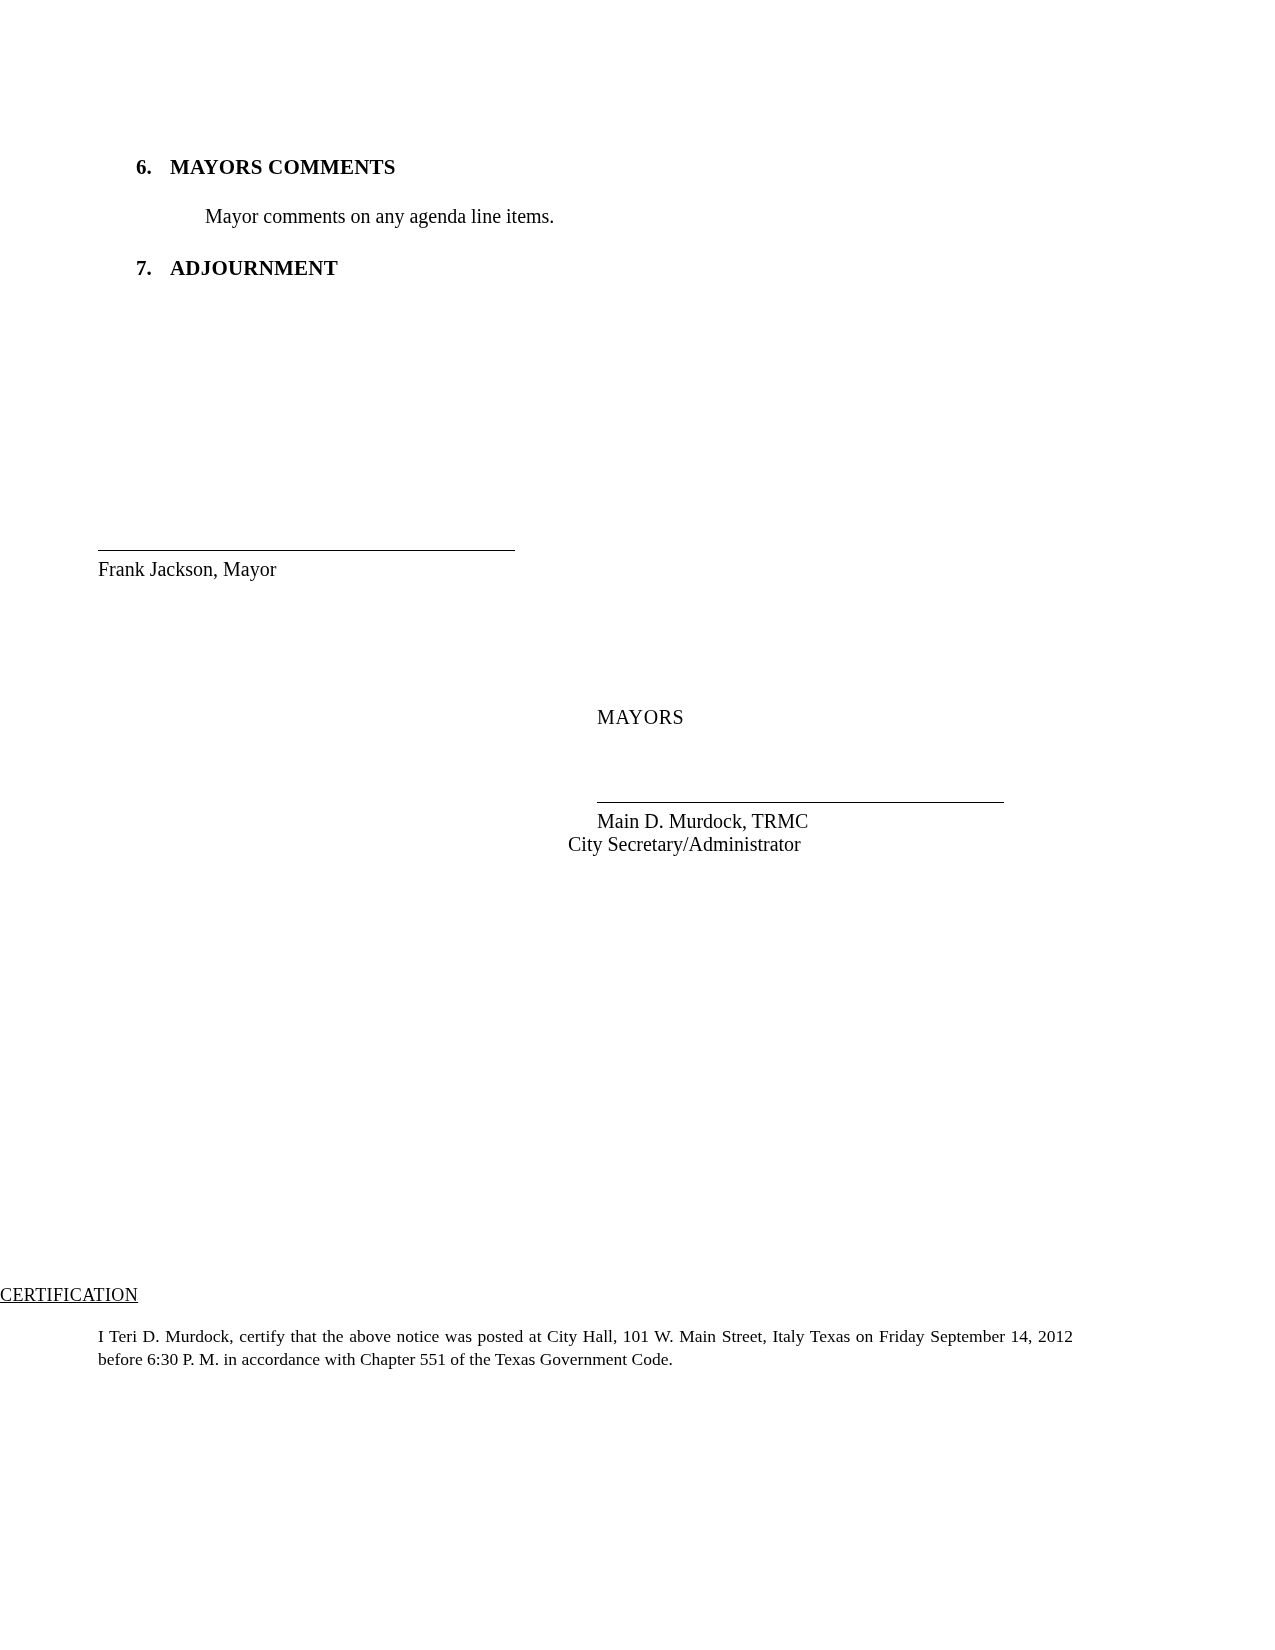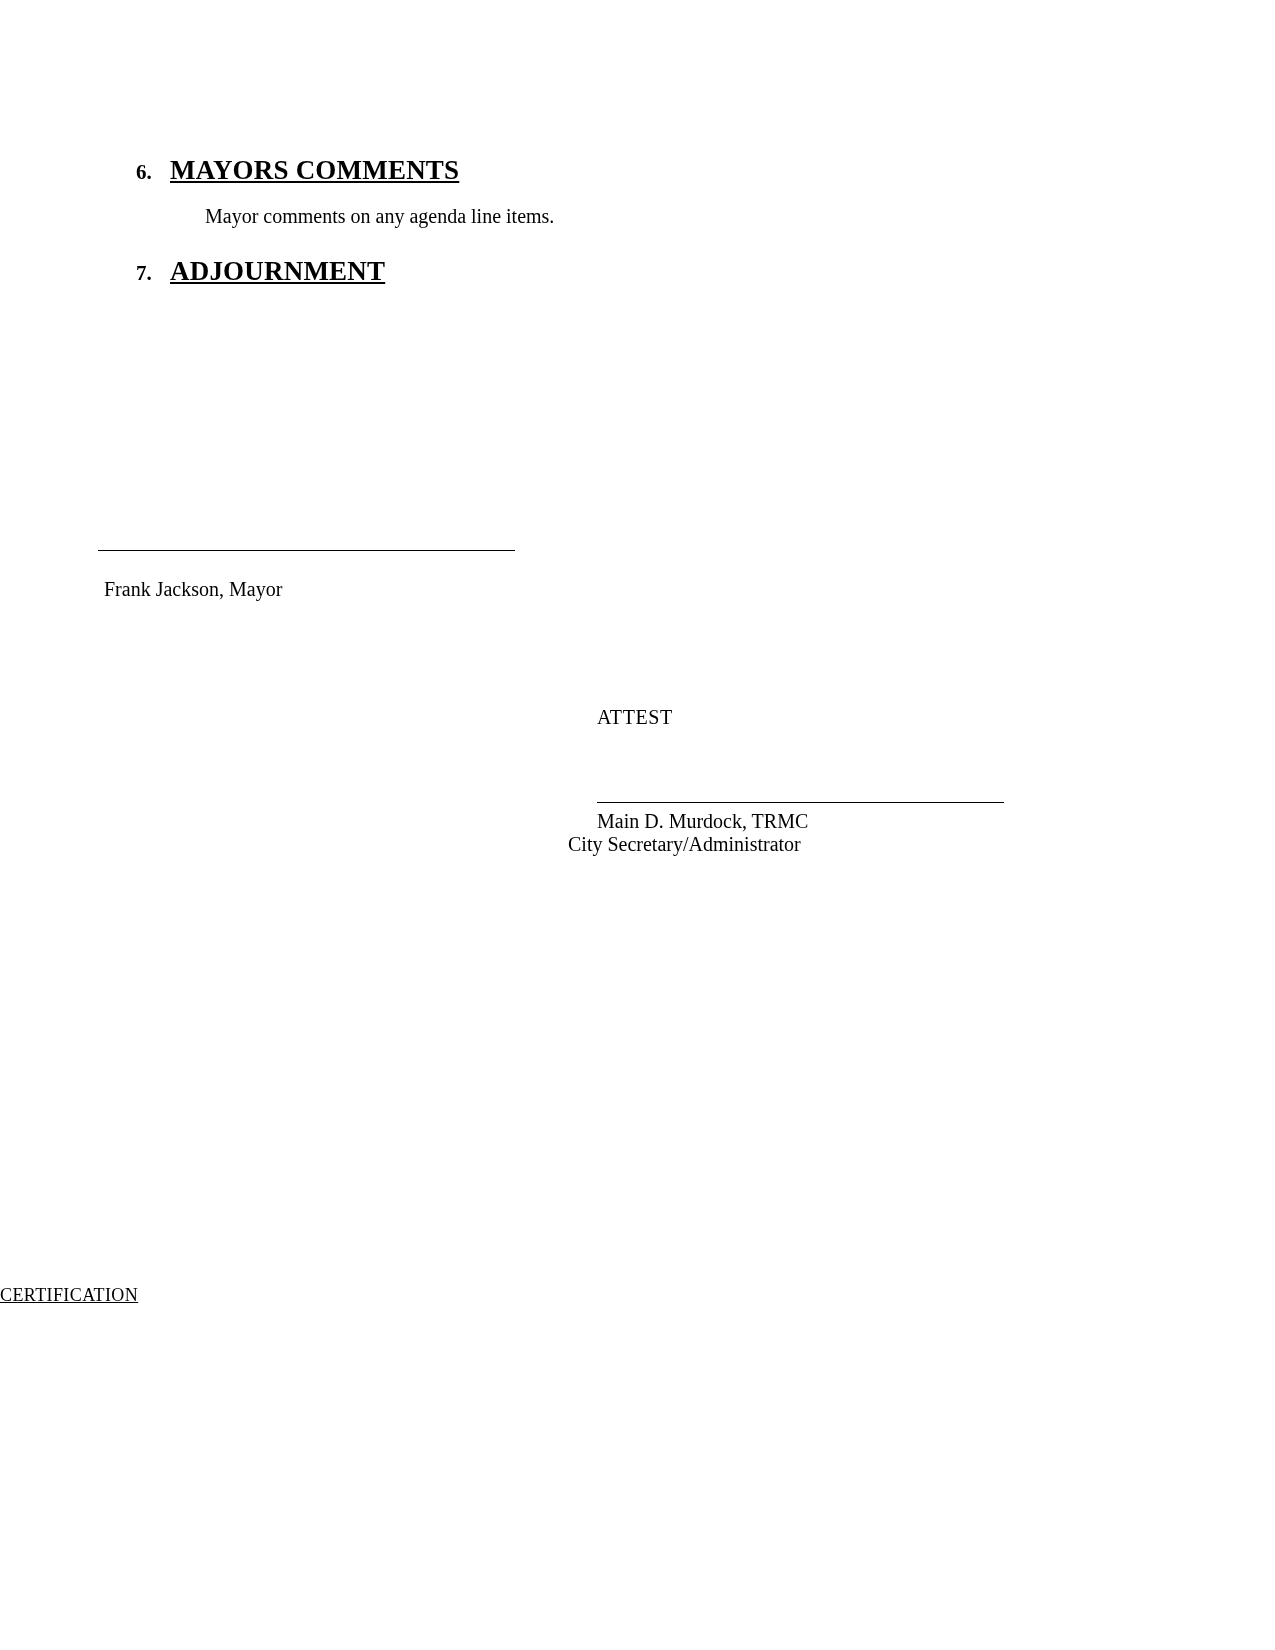--- a/index.html
+++ b/index.html
@@ -23,23 +23,22 @@
     display: flex;
     align-items: baseline;
   }
   .agenda-num {
     font-size: 21px;
     font-weight: bold;
     width: 34px;
     flex: 0 0 34px;
   }
   .agenda-title {
-    font-size: 27px;
+    font-size: 21px;
     font-weight: bold;
-    text-decoration: underline;
     letter-spacing: 0.2px;
   }
   .agenda-body {
     position: absolute;
     font-size: 20px;
   }
 
   
   .sig-line {
     position: absolute;
@@ -85,24 +84,25 @@
     <span class="agenda-title">MAYORS COMMENTS</span>
   </div>
   <div class="agenda-body" style="left:205px; top:205px;">Mayor comments on any agenda line items.</div>
 
   <div class="agenda-item" style="left:136px; top:256px;">
     <span class="agenda-num">7.</span>
     <span class="agenda-title">ADJOURNMENT</span>
   </div>
 
   <div class="sig-line" style="left:98px; top:550px; width:417px;"></div>
-  <div class="sig-name" style="left:104px; top:556px;margin-top:20px;">Frank Jackson, Mayor</div>
+  <div class="sig-name" style="left:98px; top:556px;">Frank Jackson, Mayor</div>
 
-  <div class="attest-label" style="left:597px; top:706px;">ATTEST</div>
+  <div class="attest-label" style="left:597px; top:706px;">MAYORS</div>
   <div class="sig-line" style="left:597px; top:802px; width:407px;"></div>
   <div class="sig-name" style="left:597px; top:808px;">Main D. Murdock, TRMC</div>
   <div class="sig-name" style="left:568px; top:831px;">City Secretary/Administrator</div>
 
   <div class="cert-heading" style="top:1285px;">
     <span>CERTIFICATION</span>
   </div>
+  <div class="cert-para" style="left:98px; top:1325px; width:975px;">I Teri D. Murdock, certify that the above notice was posted at City Hall, 101 W. Main Street, Italy Texas on Friday September 14, 2012 before 6:30 P. M. in accordance with Chapter 551 of the Texas Government Code.</div>
 
 </div>
 
 </body></html>

